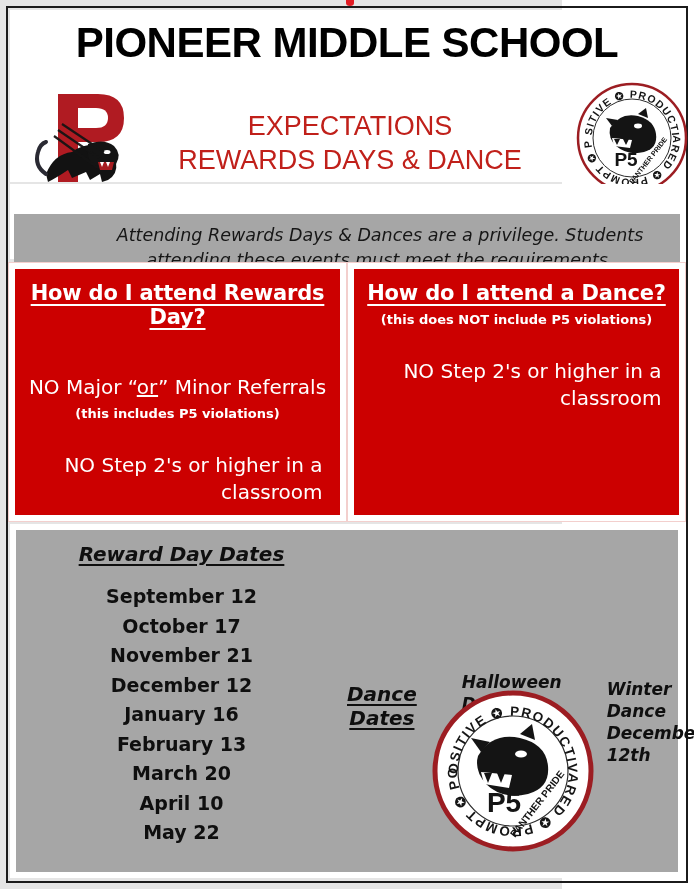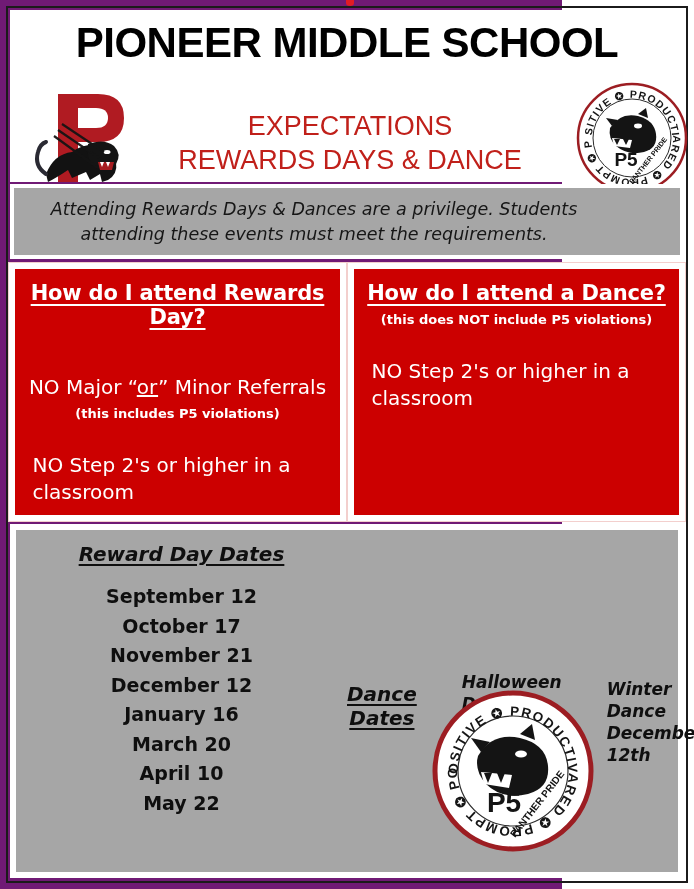--- a/index.html
+++ b/index.html
@@ -12,21 +12,21 @@
     height: 889px;
     overflow: hidden;
     font-family: "DejaVu Sans", sans-serif;
   }
 
   
   .page {
     position: relative;
     width: 562px;
     height: 889px;
-    background: #701a75;
+    background: #e5e5e5;
     box-sizing: border-box;
   }
   .page-border {
     position: absolute;
     left: 6px;
     top: 6px;
     width: 682px;
     height: 877px;
     border: 2px solid #1b1b1b;
     box-sizing: border-box;
@@ -107,22 +107,23 @@
     background: #ffffff;
     box-sizing: border-box;
     padding: 4px;
   }
   .quote-box {
     width: 100%;
     height: 100%;
     background: #a6a6a6;
     display: flex;
     align-items: center;
-    justify-content: flex-start;
-    box-sizing: border-box;
+    justify-content: flex-end;
+    box-sizing: border-box;
+    margin-top: 26px;
   }
   .quote-text {
     width: 600px;
     text-align: center;
     font-family: "DejaVu Sans", sans-serif;
     font-style: italic;
     font-size: 17.5px;
     line-height: 1.42;
     color: #161616;
   }
@@ -179,21 +180,21 @@
     font-family: "DejaVu Sans", sans-serif;
     font-weight: bold;
     font-size: 13px;
     text-align: center;
     line-height: 1.2;
   }
   .red-line2 {
     margin-top: 30px;
     font-family: "DejaVu Sans", sans-serif;
     font-size: 20px;
-    text-align: left;
+    text-align: right;
     line-height: 1.35;
     max-width: 290px;
   }
 
   
   .bottom-wrap {
     position: absolute;
     left: 10px;
     top: 524px;
     width: 674px;
@@ -374,20 +375,21 @@
     <div class="bottom-box">
 
       <div class="col-left">
         <div class="col-heading">Reward Day Dates</div>
         <div class="date-list">
           <div class="date-item">September 12</div>
           <div class="date-item">October 17</div>
           <div class="date-item">November 21</div>
           <div class="date-item">December 12</div>
           <div class="date-item">January 16</div>
+          <div class="date-item">February 13</div>
           <div class="date-item">March 20</div>
           <div class="date-item">April 10</div>
           <div class="date-item">May 22</div>
         </div>
       </div>
 
       <div class="col-right">
         <div class="col-heading">Dance Dates</div>
         <div class="dance-item dance-1">Halloween Dance October 24th</div>
         <div class="dance-item dance-2">Winter Dance December 12th</div>

